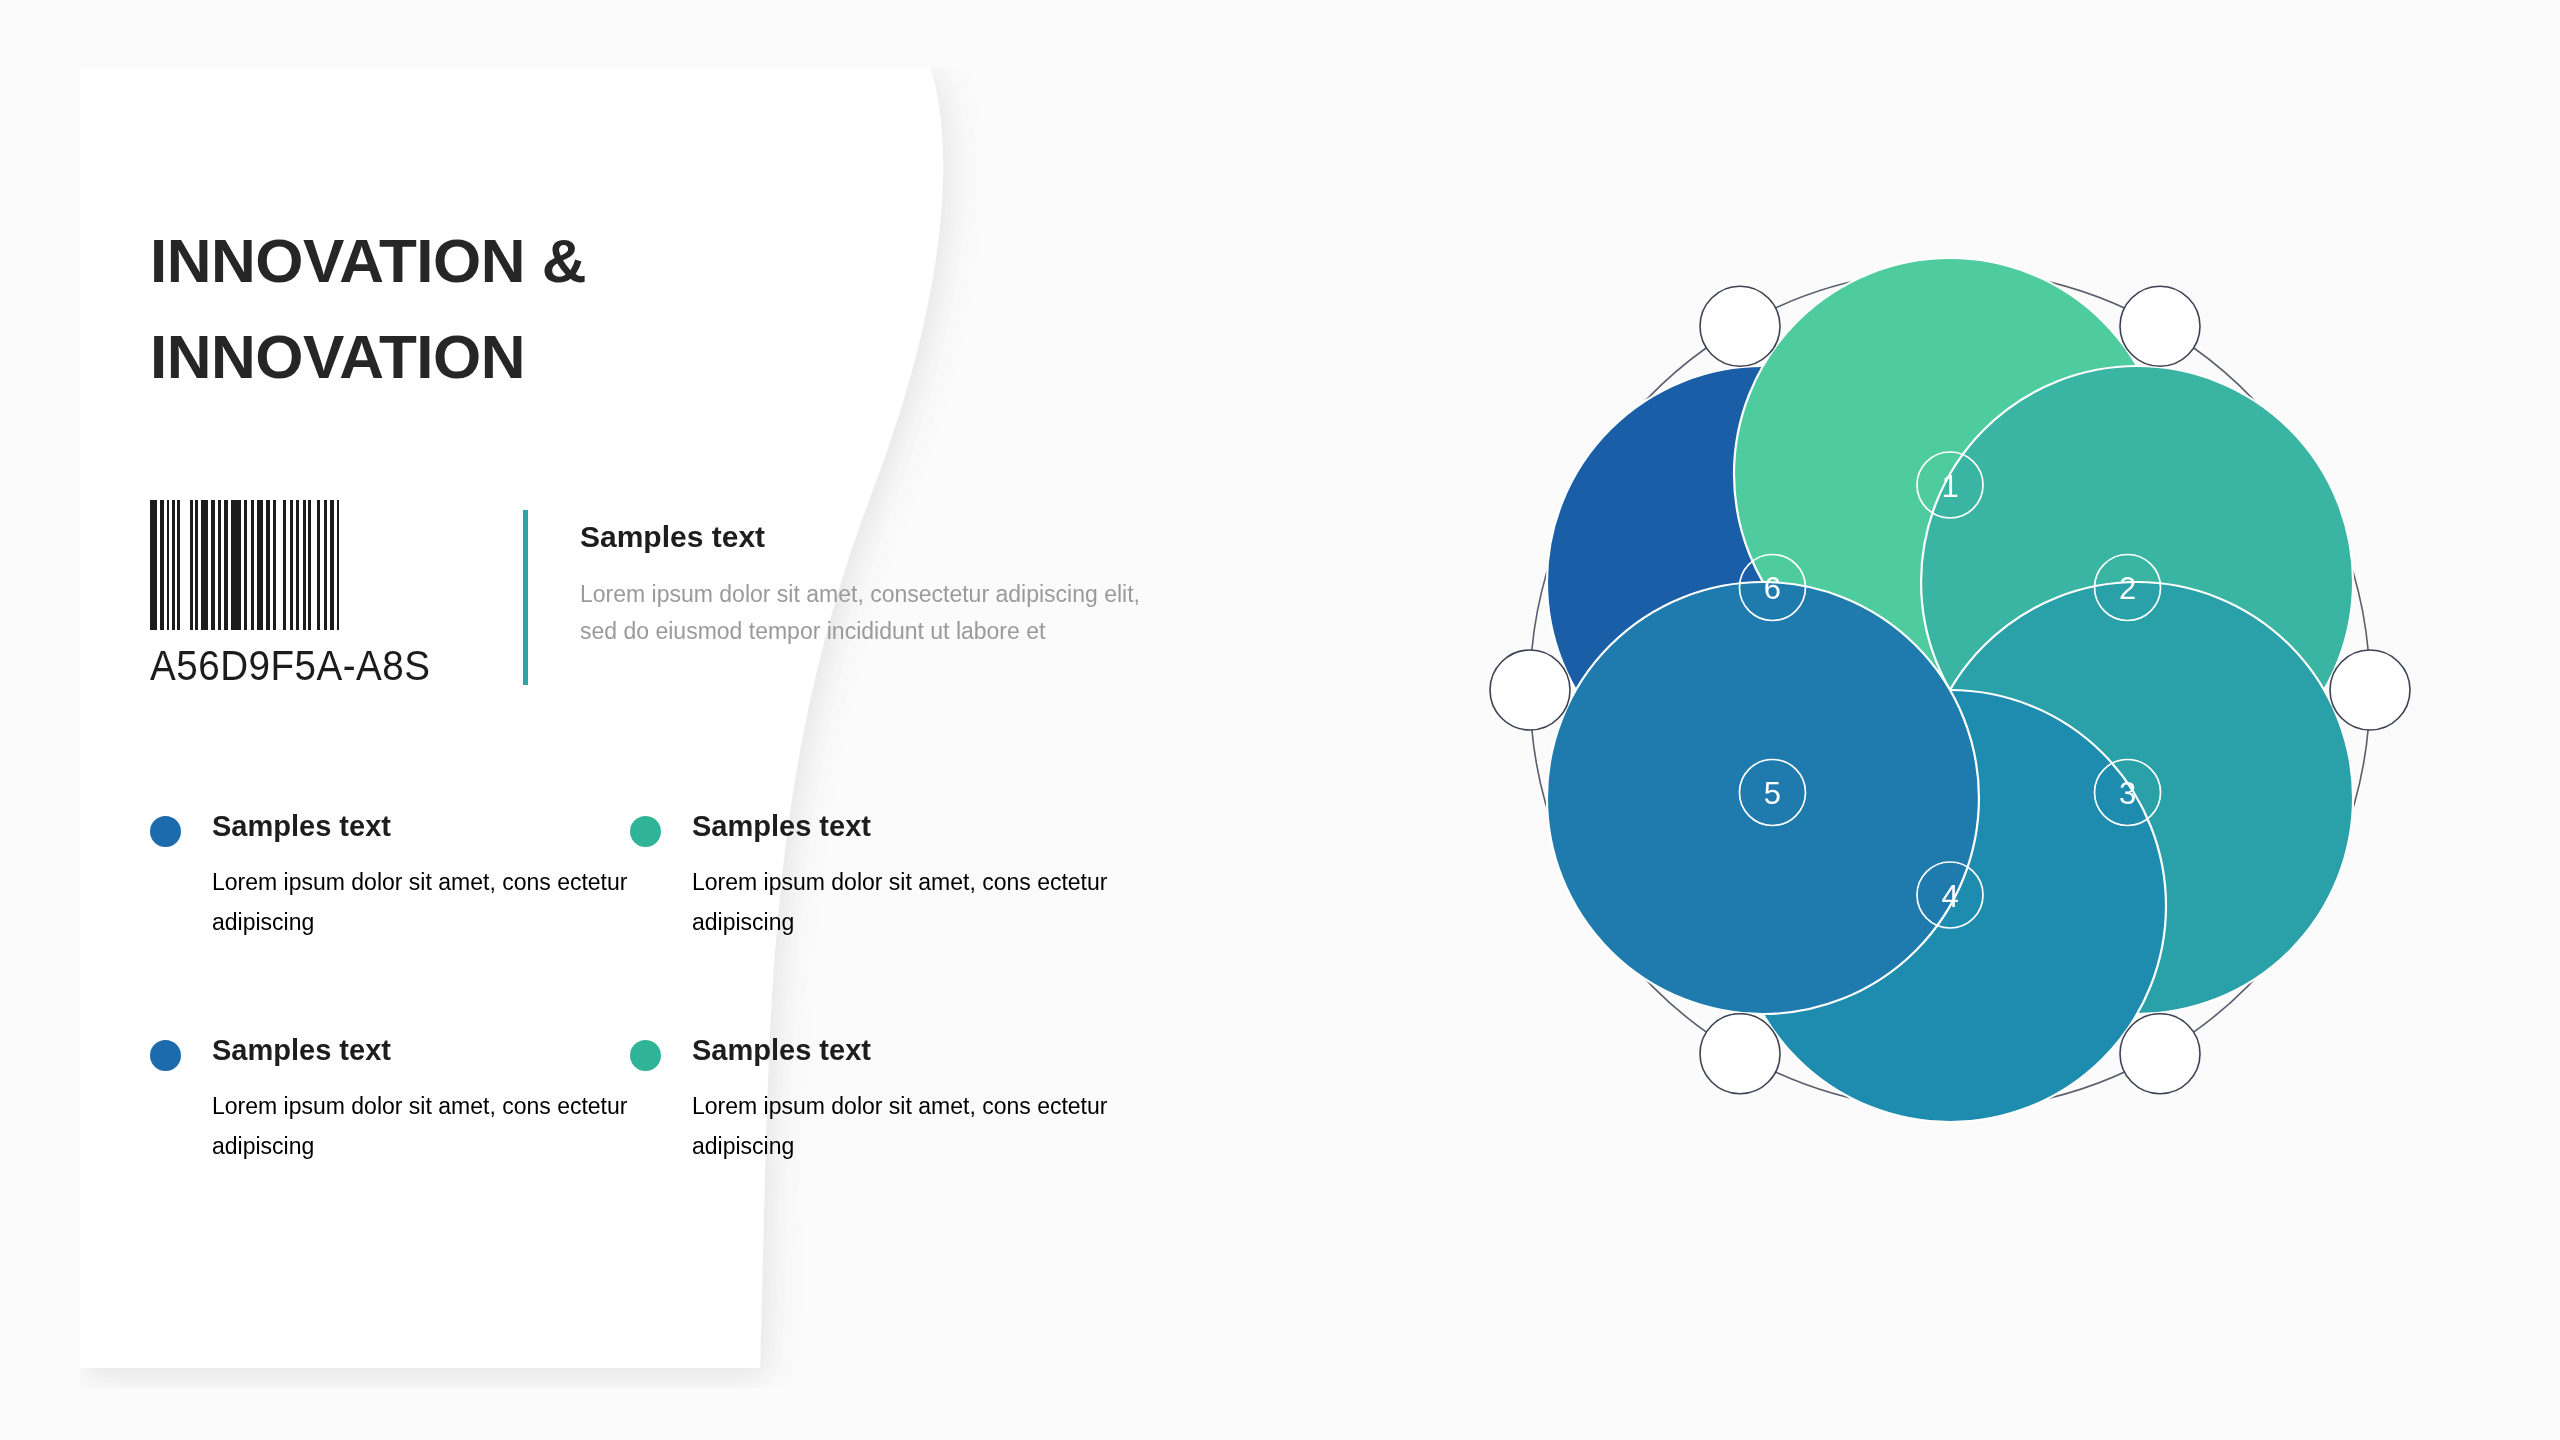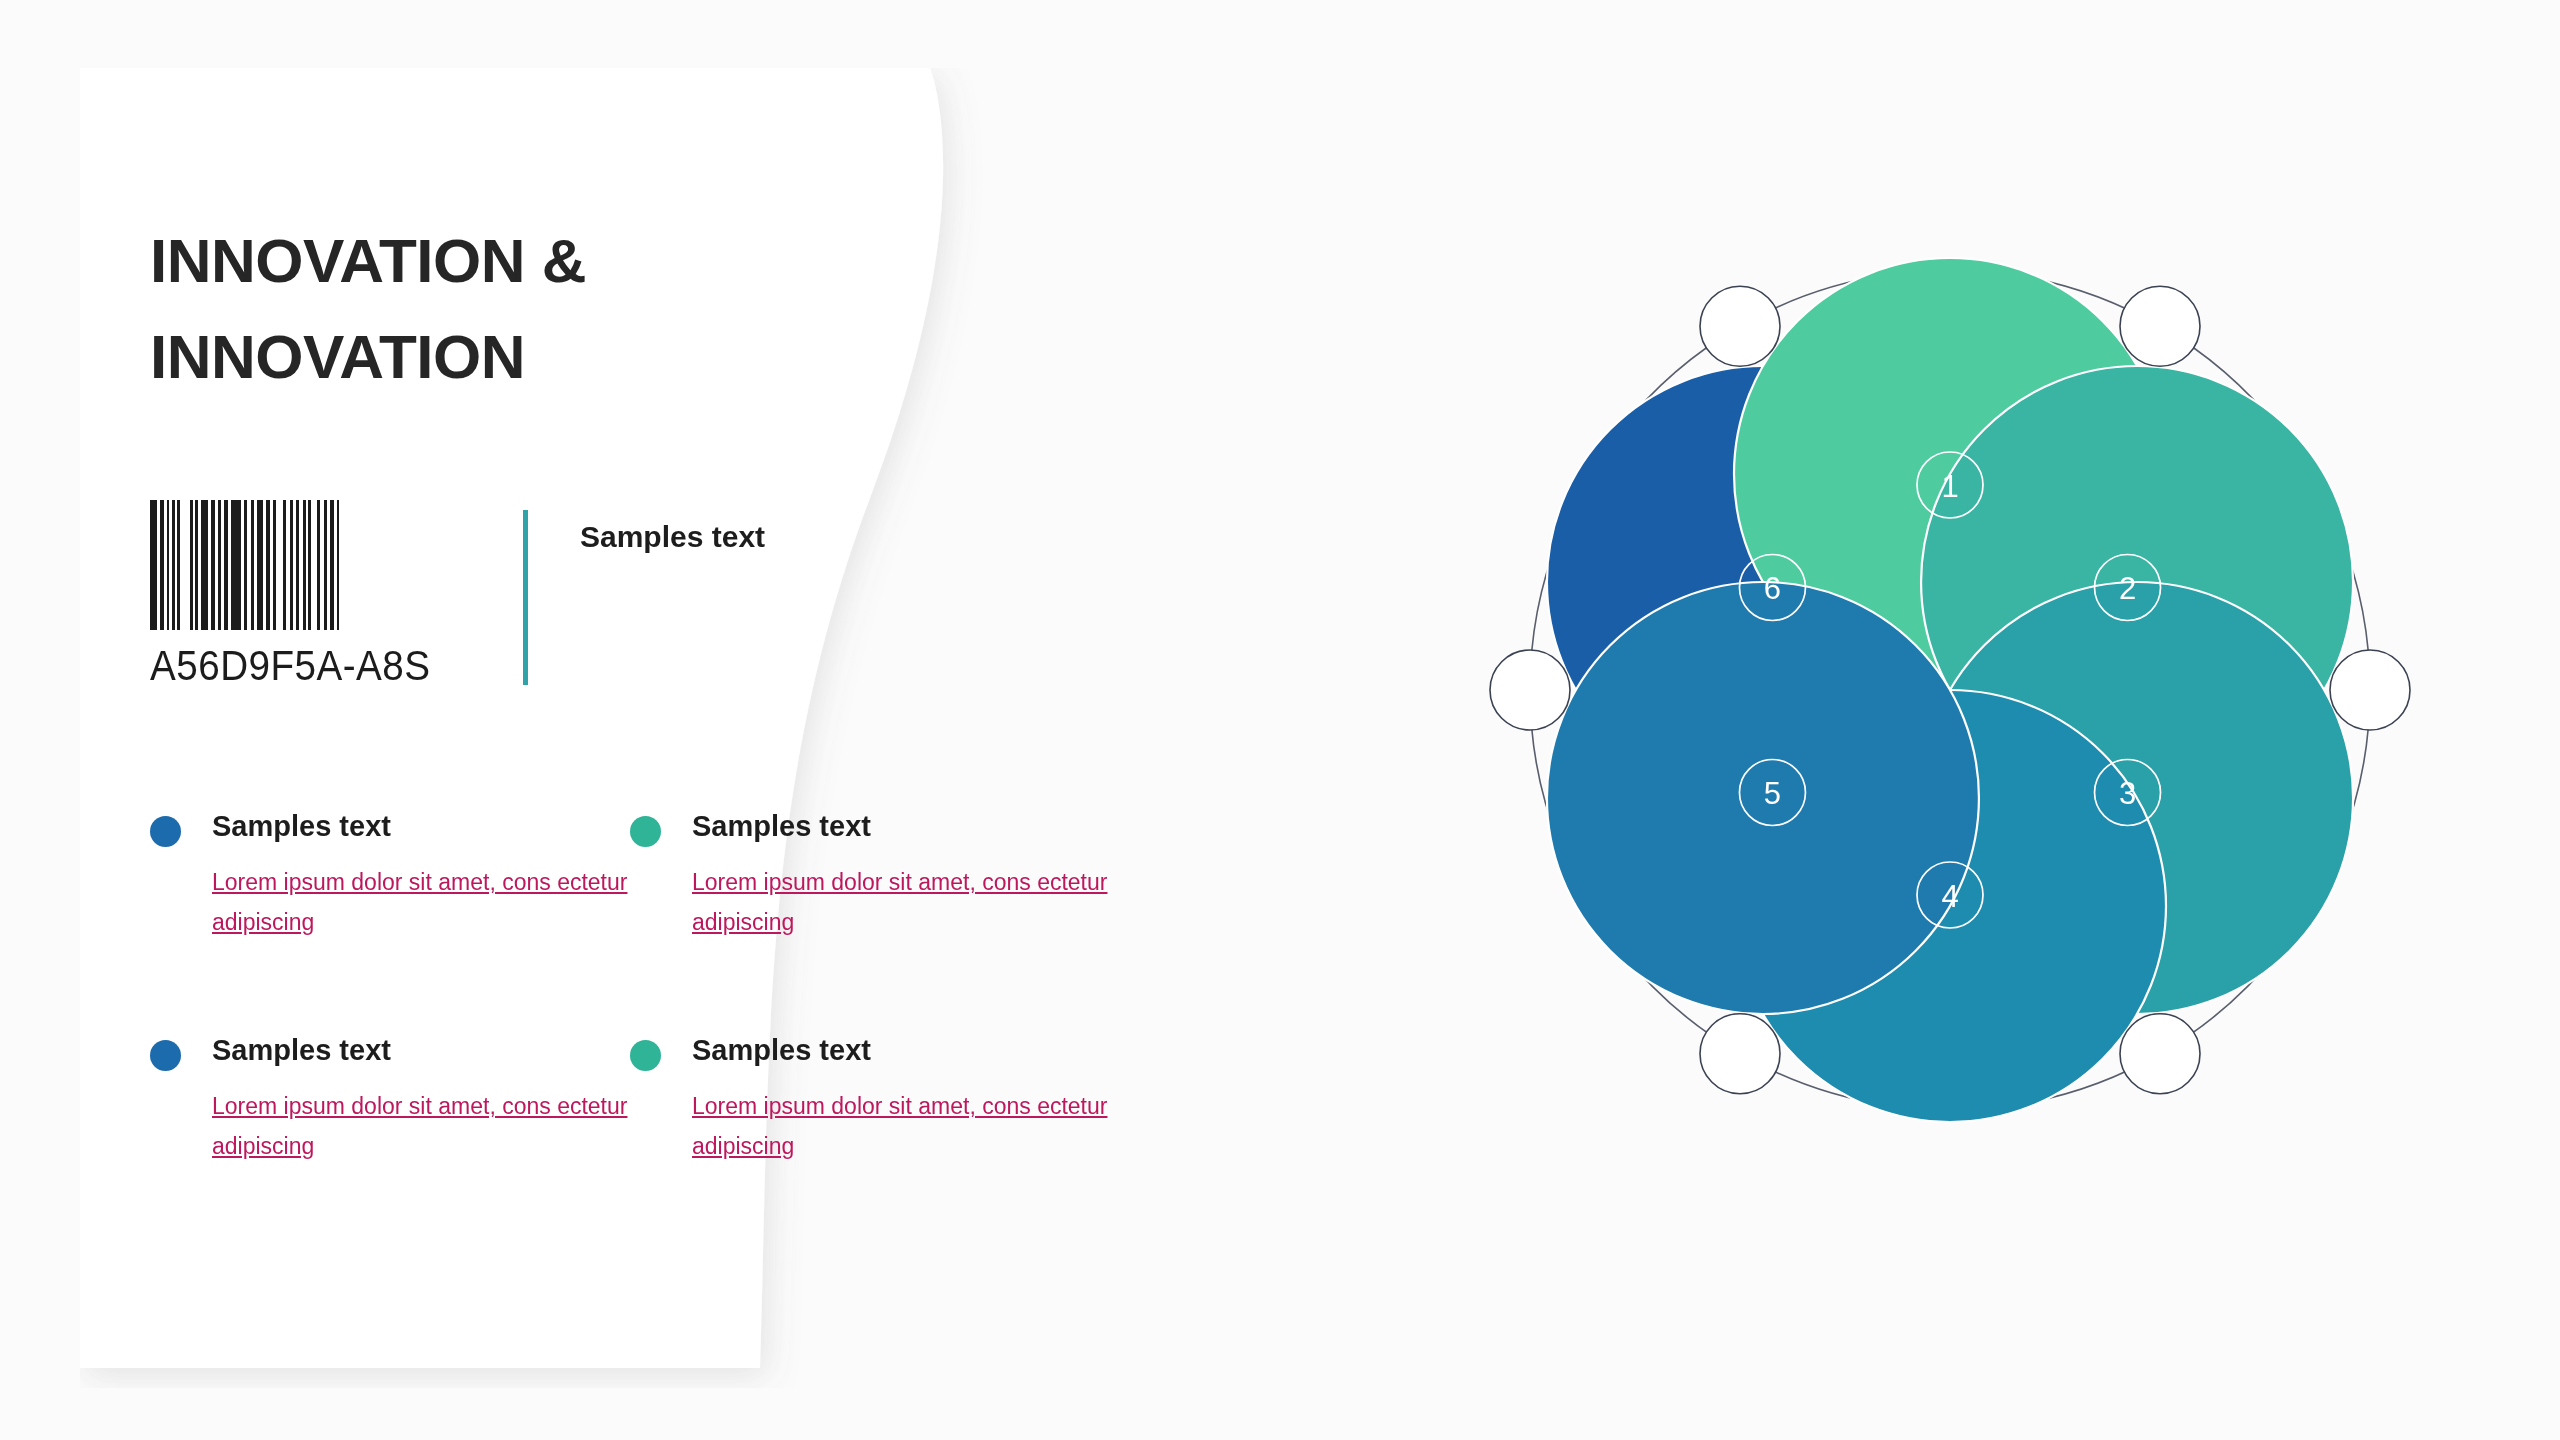--- a/index.html
+++ b/index.html
@@ -42,21 +42,21 @@
   .samples-block{width:600px;padding-top:20px;}
   .samples-head{font-size:30px;font-weight:bold;color:#1d1d1d;margin-bottom:22px;}
   .samples-body{font-size:23px;color:#9a9a9a;line-height:1.62;}
 
   
   .bullets{position:absolute;left:150px;top:810px;width:980px;
            display:grid;grid-template-columns:480px 480px;row-gap:92px;}
   .bullet{position:relative;padding-left:62px;}
   .dot{position:absolute;left:0;top:6px;width:31px;height:31px;border-radius:50%;}
   .b-title{font-size:29px;font-weight:bold;color:#1d1d1d;margin:0 0 20px 0;}
-  .b-text{font-size:23px;color:#be185d;line-height:1.72;text-decoration:underline;}
+  .b-text{font-size:23px;color:#000000;line-height:1.72;}
 
   
   .diagram{position:absolute;left:1440px;top:180px;width:1020px;height:1020px;}
   .diagram svg{display:block;}
   .num{font-family:"Liberation Sans", sans-serif;font-size:31px;fill:#ffffff;
        text-anchor:middle;dominant-baseline:central;font-weight:normal;}
 </style>
 </head>
 <body>
 
@@ -136,20 +136,21 @@
           <i style="width: 3px; background: transparent;"></i>
           <i style="width: 2px; background: rgb(28, 28, 28);"></i>
         </div>
       <div class="barcode-code">A56D9F5A-A8S</div>
     </div>
 
     <div class="vrule"></div>
 
     <div class="samples-block">
       <div class="samples-head">Samples text</div>
+      <div class="samples-body">Lorem ipsum dolor sit amet, consectetur adipiscing elit, sed do eiusmod tempor incididunt ut labore et</div>
     </div>
   </div>
 
   <div class="bullets" id="bullet-grid">
       <div class="bullet">
         <span class="dot" style="background: rgb(28, 107, 173);"></span>
         <div class="b-title">Samples text</div>
         <div class="b-text">Lorem ipsum dolor sit amet, cons ectetur adipiscing</div>
       </div>
       <div class="bullet">

